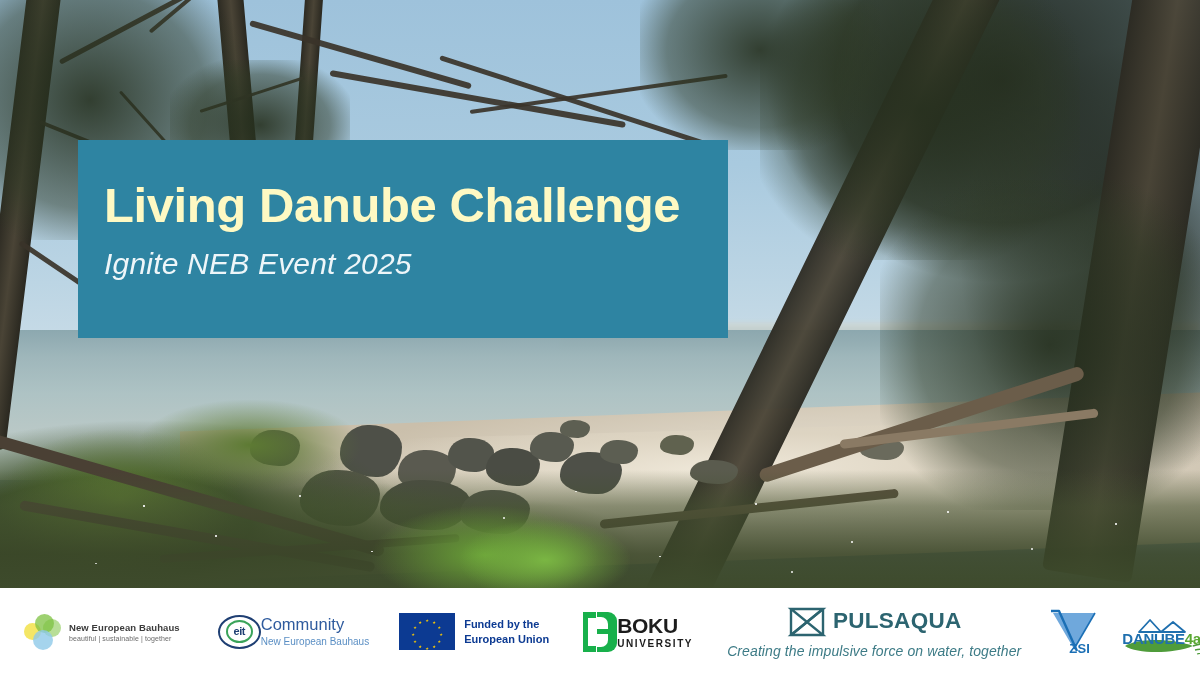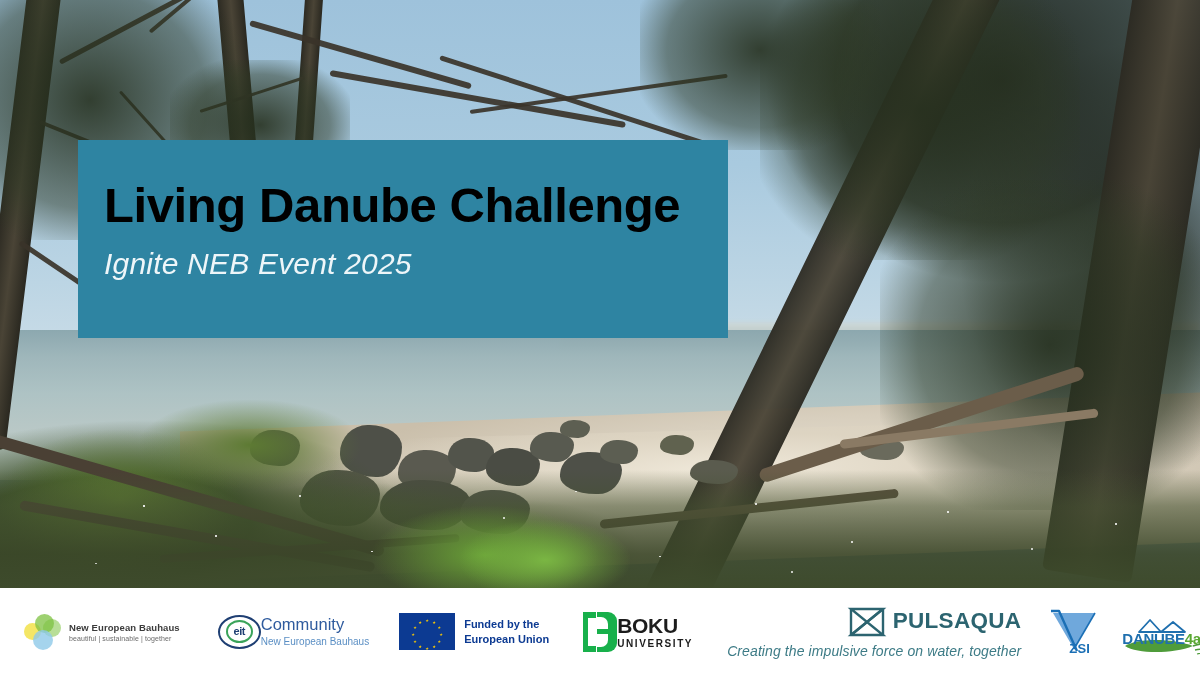--- a/index.html
+++ b/index.html
@@ -109,21 +109,21 @@
     position:absolute; background:#3a3329; border-radius:30px; transform-origin:left center; opacity:.92;
   }
 
   
   .title-banner{
     position:absolute; left:78px; top:140px; width:650px; height:198px;
     background:#2e84a2;
     padding:40px 0 0 26px;
   }
   .title-main{
-    color:#000000;
+    color:#fef9c3;
     font-size:49px; font-weight:bold; letter-spacing:-.4px; line-height:1.04;
     white-space:nowrap;
   }
   .title-sub{
     color:#eef6f9;
     font-size:30px; font-style:italic; font-weight:400; letter-spacing:.2px;
     margin-top:16px; white-space:nowrap;
   }
 
   
@@ -186,21 +186,21 @@
     content:""; position:absolute; left:0; top:5px; width:11px; height:30px; background:#fff;
     border-radius:0 7px 7px 0;
   }
   .boku-mark .mid{
     position:absolute; left:14px; top:17px; width:18px; height:5px; background:#18b04b;
   }
   .boku-t1{ font-size:21px; font-weight:800; color:#1c1c1c; letter-spacing:-.3px; line-height:1; }
   .boku-t2{ font-size:10px; font-weight:700; color:#1c1c1c; letter-spacing:1.6px; line-height:1; margin-top:3px; }
 
   
-  .pulsaqua{ margin-left:34px; flex-direction:column; align-items:flex-end; }
+  .pulsaqua{ margin-left:34px; flex-direction:column; align-items:center; }
   .pq-row{ display:flex; align-items:center; gap:6px; }
   .pq-t{ font-size:22.5px; font-weight:700; color:#2c6470; letter-spacing:.3px; line-height:1; }
   .pq-sub{ font-size:14px; font-style:italic; color:#3d7b86; margin-top:4px; letter-spacing:.1px; white-space:nowrap; }
 
   
   .zsi{ margin-left:26px;text-align:center; }
   .zsi-wrap{ position:relative; width:54px; height:46px; }
   .zsi-t{
     position:absolute; left:22px; bottom:-1px; font-size:13px; font-weight:800;
     color:#1b6fb5; letter-spacing:.2px;

